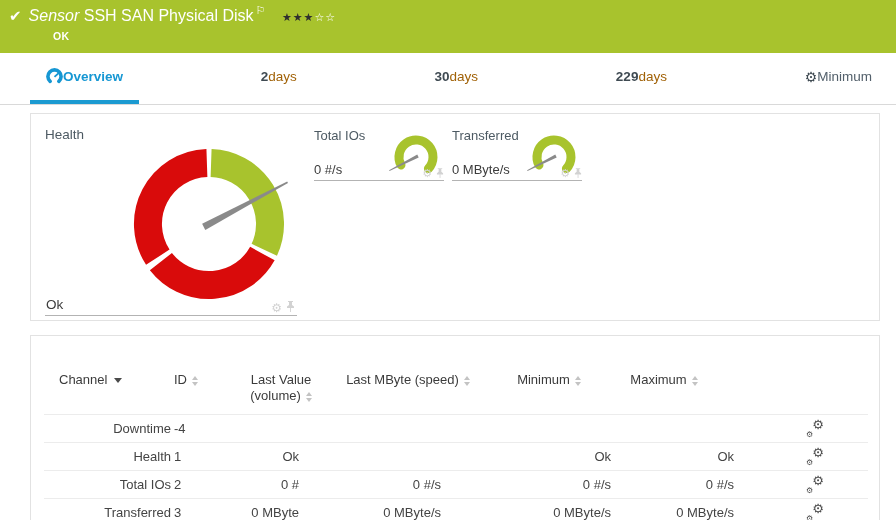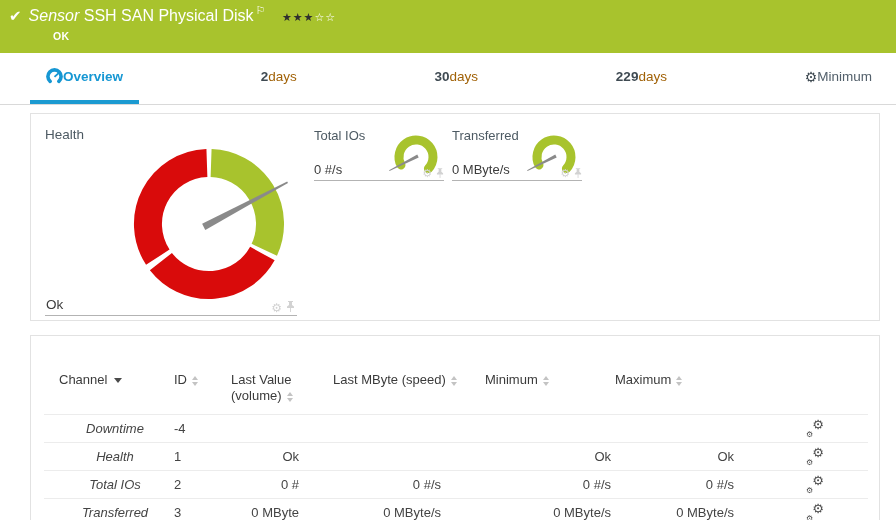--- a/index.html
+++ b/index.html
@@ -55,27 +55,27 @@
   .mini-svg { position:absolute; left:74px; top:2px; }
   .mini-value { position:absolute; left:0; bottom:3px; font-size:13px; color:#3c3c3c; }
   .mini .footer-icons { right:0; bottom:1px; }
   .mini .footer-icons .gear-glyph { font-size:11px; }
 
   
   .tbl-wrap { margin:36px 13px 0 13px; }
   table { width:824px; border-collapse:collapse; table-layout:fixed; font-size:13px; color:#444; }
   col.c1{width:127px} col.c2{width:60px} col.c3{width:102px} col.c4{width:152px}
   col.c5{width:130px} col.c6{width:123px} col.c7{width:130px}
-  th { font-weight:normal; color:#3b3b3b; text-align:left; vertical-align:top;
+  th { font-weight:normal; color:#3b3b3b; text-align:center; vertical-align:top;
        line-height:16px; padding:0 2px 10px 0; cursor:pointer; white-space:nowrap; }
   th.h-channel { text-align:left; padding-left:15px; }
   th.h-id { text-align:left; padding-left:3px; }
   th.h-max { padding-right:25px; }
   td { height:28px; border-top:1px solid #ececec; text-align:right; padding:0; }
-  td.c-channel { text-align:center; padding-left:15px; color:#444;font-style:italic; }
+  td.c-channel { text-align:right; padding-left:15px; color:#444; }
   td.c-id { text-align:left; padding-left:3px; }
   td.c-volume { padding-right:34px; }
   td.c-speed { padding-right:44px; }
   td.c-min { padding-right:4px; }
   td.c-max { padding-right:4px; }
   td.c-edit { padding-right:44px; }
   tr.lastrow td { border-bottom:1px solid #ececec; }
 
   .sort-desc { display:inline-block; width:0; height:0; border-left:4px solid transparent;
                border-right:4px solid transparent; border-top:5px solid #4a4a4a;

